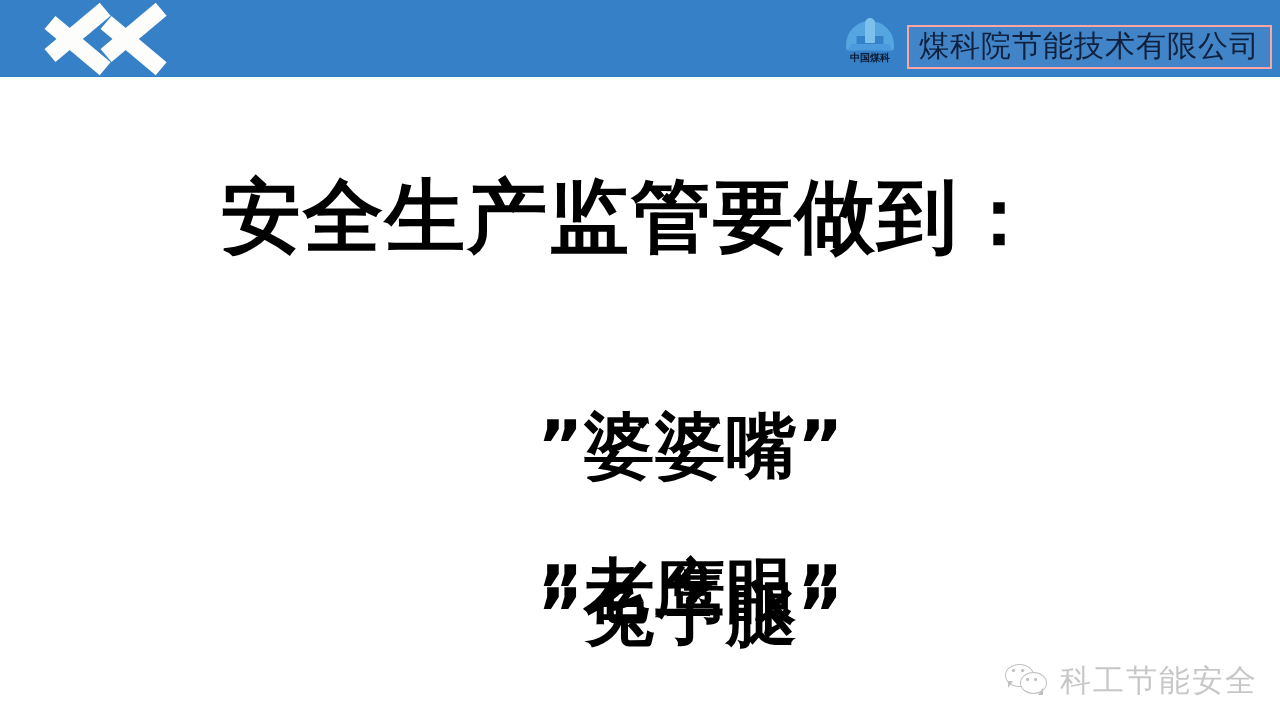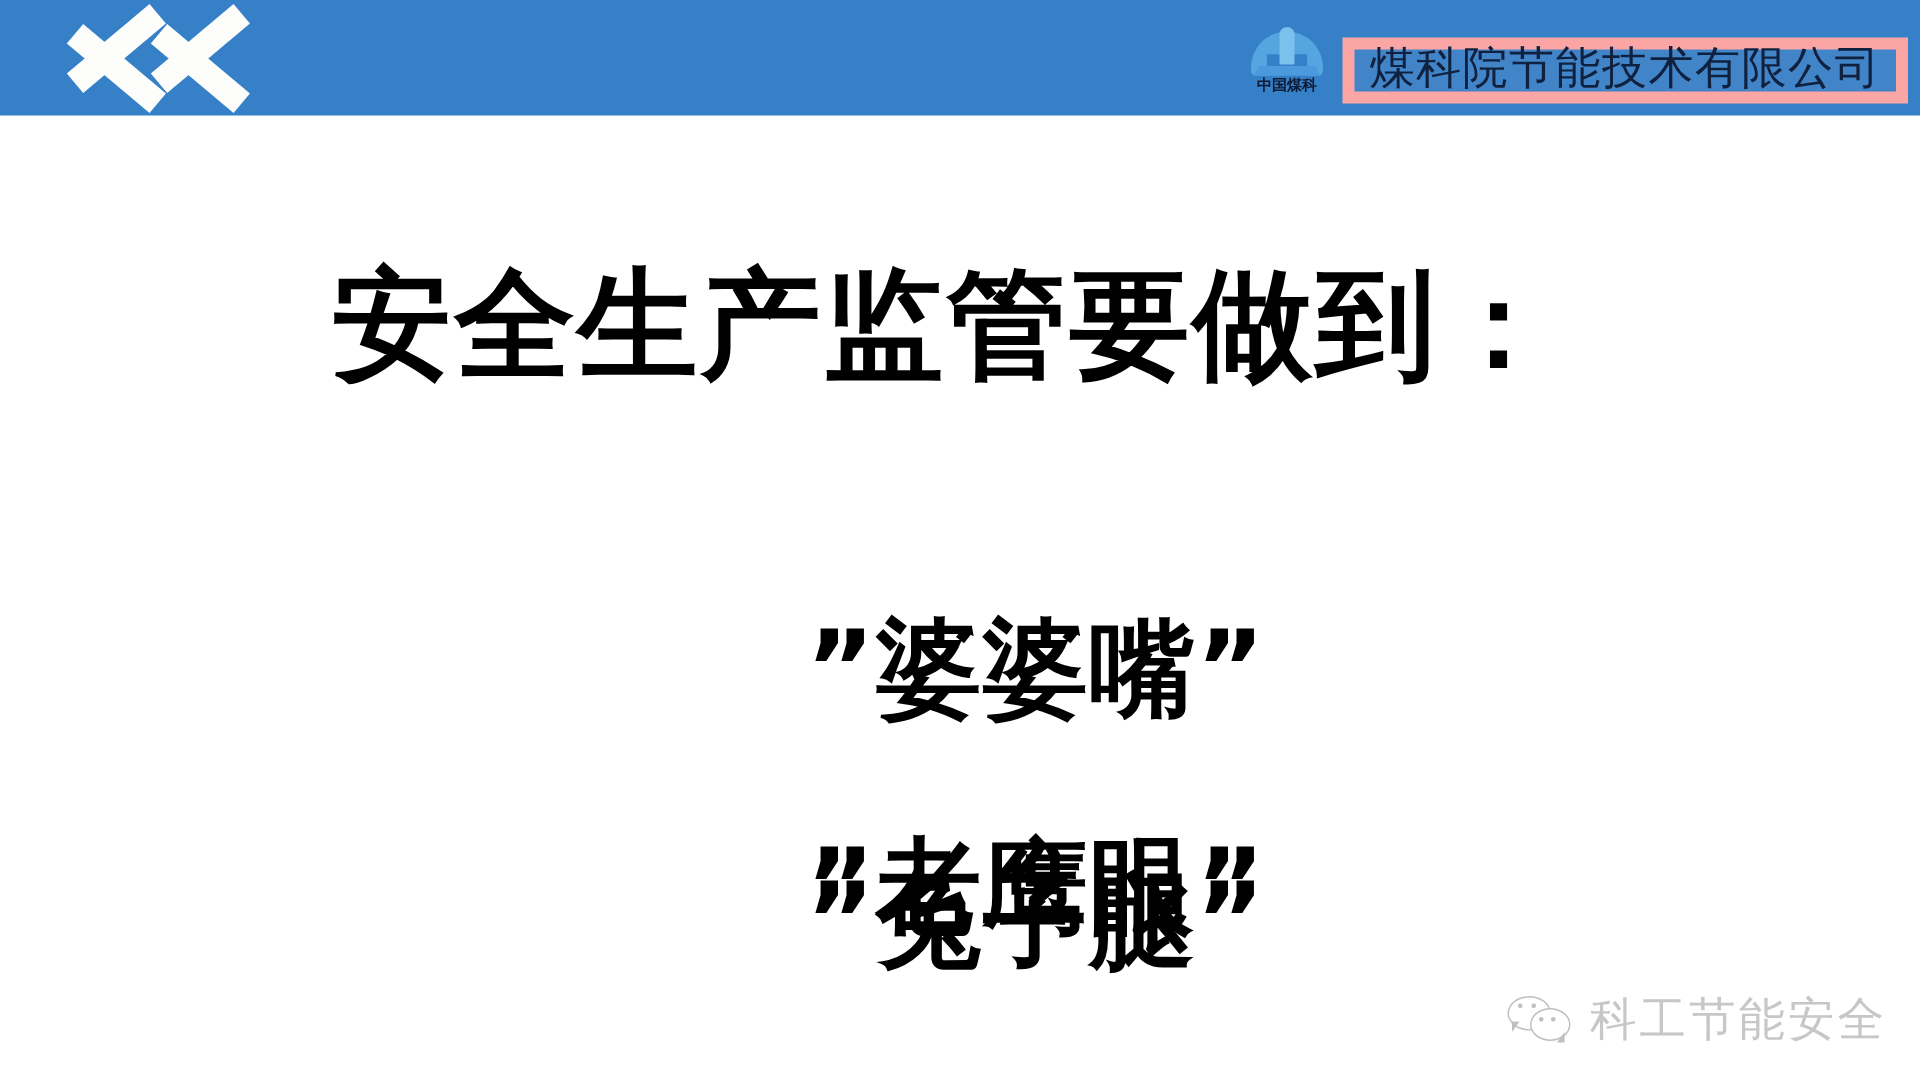--- a/index.html
+++ b/index.html
@@ -118,21 +118,21 @@
     font-size: 10px;
     font-weight: bold;
     color: #0d1b36;
     letter-spacing: 0px;
     line-height: 12px;
     margin-top: 1px;
     white-space: nowrap;
   }
 
   .company-name-box {
-    border: 8px solid #fca5a5;
+    border: 2px solid #fca5a5;
     background: #4185c8;
     padding: 2px 10px 5px 10px;
     height: 44px;
     display: flex;
     align-items: center;
     box-sizing: border-box;
   }
   .company-name {
     font-size: 30px;
     color: #10213f;

